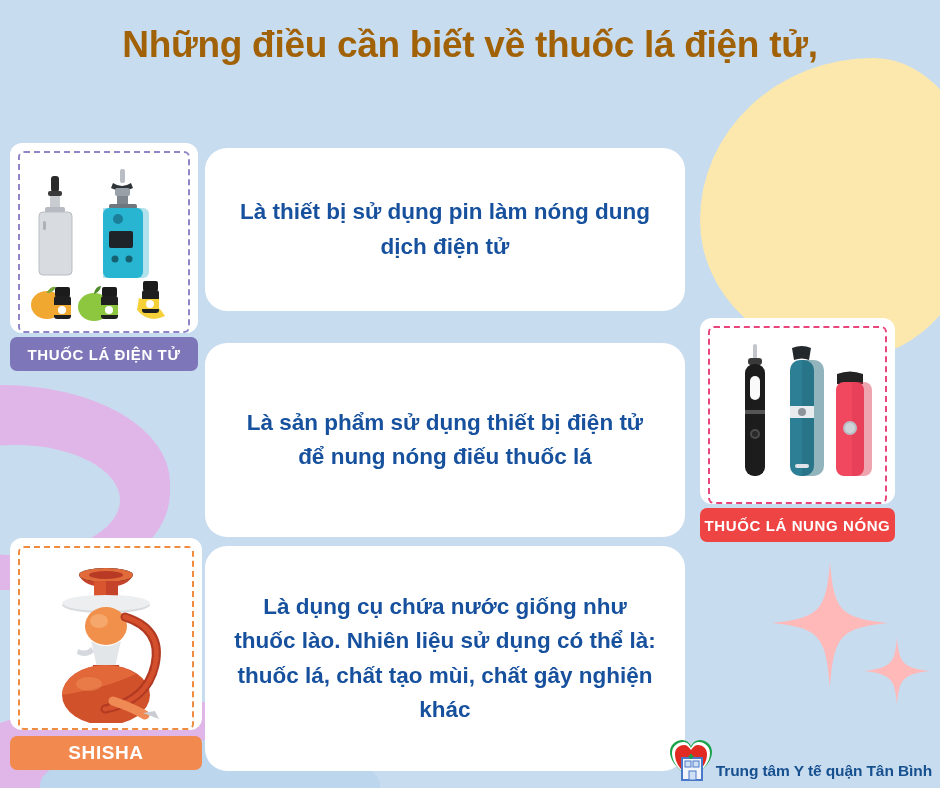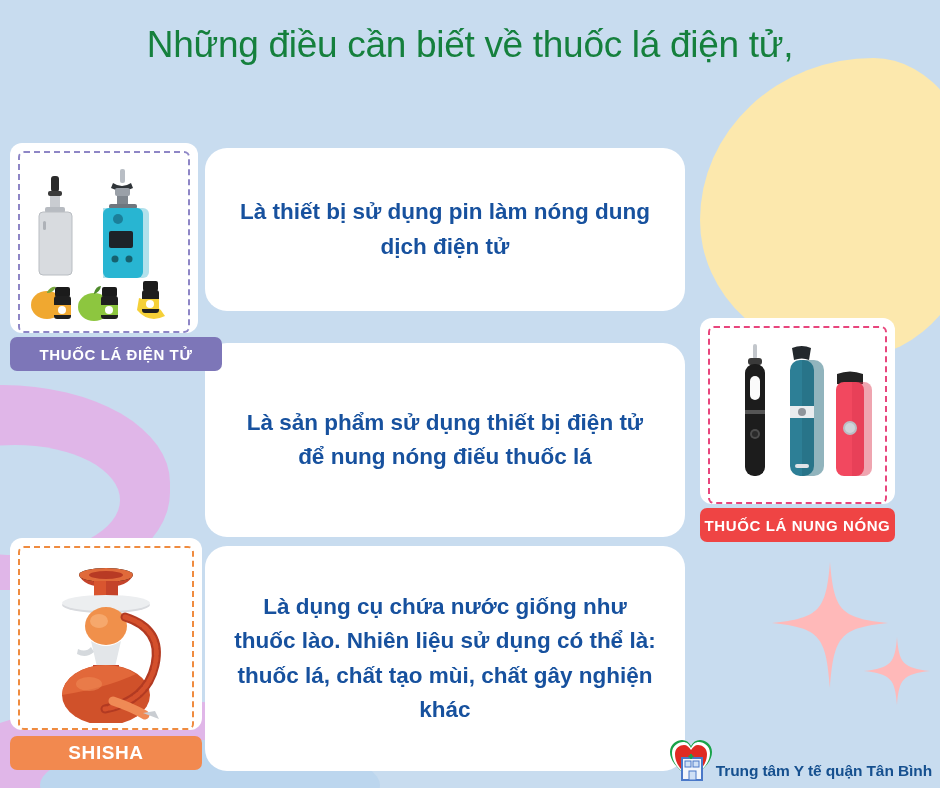--- a/index.html
+++ b/index.html
@@ -37,21 +37,21 @@
     position:absolute;left:40px;top:740px;width:340px;height:90px;
     background:#bcd6ee;border-radius:50%;z-index:0;
   }
   .sparkle{position:absolute;z-index:0;}
   .sparkle svg{display:block;}
 
   
   .title{
     position:absolute;left:0;right:0;top:22px;
     text-align:center;z-index:5;
-    color:#15803d;font-weight:normal;font-size:37px;line-height:1.22;
+    color:#a16207;font-weight:bold;font-size:37px;line-height:1.22;
     letter-spacing:-0.3px;padding:0 40px;box-sizing:border-box;
   }
 
   
   .text-card{
     position:absolute;background:#ffffff;border-radius:22px;z-index:4;
     display:flex;align-items:center;justify-content:center;
     box-sizing:border-box;padding:13px 26px;
   }
   .text-card p{
@@ -73,21 +73,21 @@
     display:flex;align-items:center;justify-content:center;
     position:relative;overflow:hidden;
   }
   .badge{
     border-radius:7px;color:#fff;font-weight:bold;text-align:center;
     letter-spacing:0.6px;display:flex;align-items:center;justify-content:center;
   }
 
   #pic-card-evape{left:10px;top:143px;width:188px;height:190px;}
   #pic-card-evape .pic-frame{border:2px dashed #8e86c6;}
-  #badge-evape{position:absolute;left:10px;top:337px;width:212px;height:34px;
+  #badge-evape{position:absolute;left:10px;top:337px;width:188px;height:34px;
     background:#7d76b8;font-size:15px;z-index:5;}
 
   #pic-card-heated{left:700px;top:318px;width:195px;height:186px;}
   #pic-card-heated .pic-frame{border:2px dashed #e8457c;}
   #badge-heated{position:absolute;left:700px;top:508px;width:195px;height:34px;
     background:#ef4444;font-size:15px;z-index:5;}
 
   #pic-card-shisha{left:10px;top:538px;width:192px;height:192px;}
   #pic-card-shisha .pic-frame{border:2px dashed #ef8b3f;}
   #badge-shisha{position:absolute;left:10px;top:736px;width:192px;height:34px;

